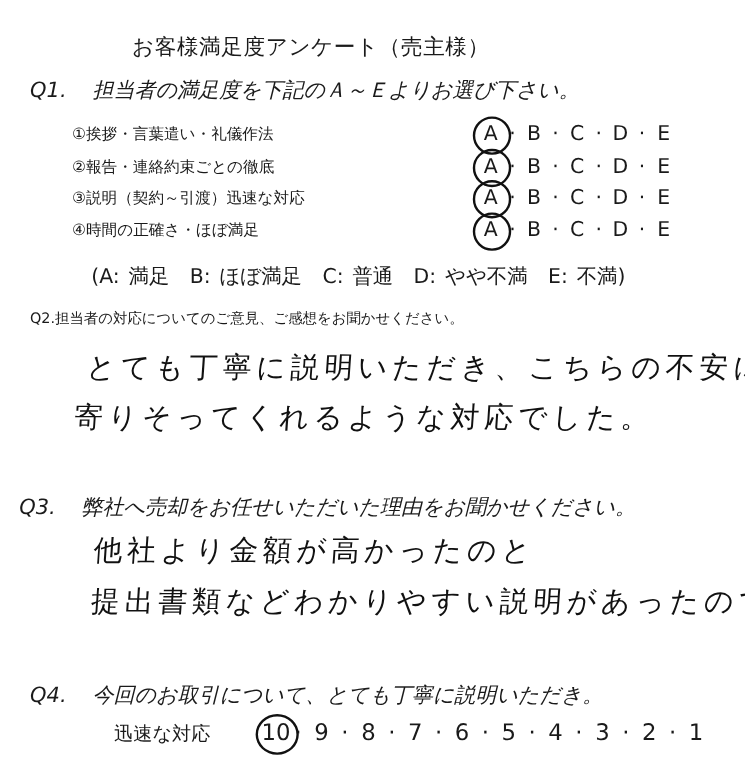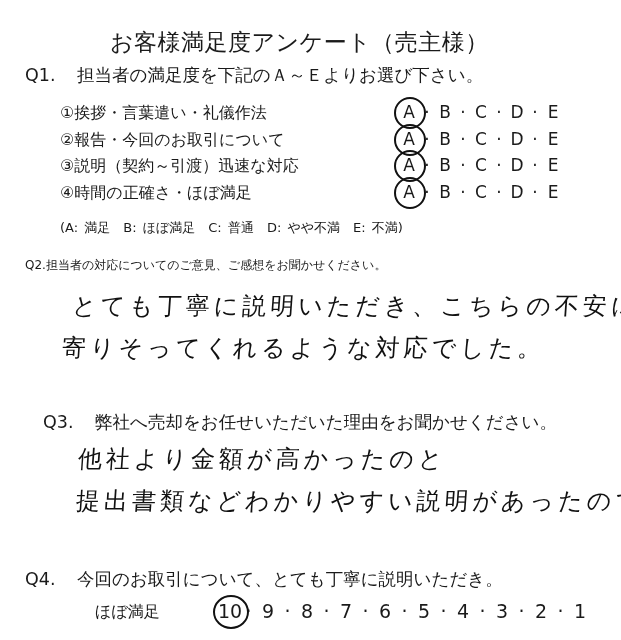--- a/index.html
+++ b/index.html
@@ -1,51 +1,51 @@
 <!DOCTYPE html>
 <html><head>
   <meta charset="utf-8">
   <style>
     html, body { margin: 0; padding: 0; background: #ffffff; }
     body { width: 621px; height: 640px; position: relative; overflow: hidden;
       font-family: "DejaVu Sans", "Liberation Sans", sans-serif; color: #1a1a1a; }
     .abs { position: absolute; white-space: nowrap; }
-    .title { left: 110px; top: 27px; font-size: 23px; letter-spacing: 0.5px; }
-    .q-head { font-size: 17.5px; }
+    .title { left: 110px; top: 27px; font-size: 18px; letter-spacing: 0.5px; }
+    .q-head { font-size: 17.5px; font-style: italic; }
     .q-num { display: inline-block; width: 52px; }
     .q1 { left: 25px; top: 63px; }
-    .item { left: 60px; font-size: 16px; }
+    .item { left: 60px; font-size: 13px; }
     .rating { left: 400px; font-size: 17px; display: flex; align-items: center; }
     .opt { display: inline-block; width: 18px; text-align: center; position: relative; }
     .sep { display: inline-block; width: 18px; text-align: center; }
     .circle { position: absolute; left: -6px; top: -5px; width: 28px; height: 28px;
       border: 2px solid #111; border-radius: 50%; }
-    .legend { left: 60px; top: 219px; font-size: 13px; word-spacing: 2px; }
+    .legend { left: 76px; top: 219px; font-size: 17px; word-spacing: 2px; }
     .q2 { left: 25px; top: 257px; font-size: 12px; }
     .hand { font-family: "DejaVu Serif", serif; font-size: 24px; color: #111;
       letter-spacing: 4px; transform: skewX(-4deg); }
-    .q3 { left: 43px; top: 410px; }
+    .q3 { left: 16px; top: 410px; }
     .q4 { left: 25px; top: 567px; }
     .total-label { left: 95px; top: 602px; font-size: 16px; }
     .score { left: 218px; top: 600px; font-size: 19px; display: flex; align-items: center; }
     .score .opt { width: 22px; }
     .score .sep { width: 17px; }
     .score .circle { left: -5px; top: -5px; width: 32px; height: 30px; }
   </style>
 </head>
 <body>
 
 <div class="abs title">お客様満足度アンケート（売主様）</div>
 
 <div class="abs q1 q-head">
   <span class="q-num">Q1.</span><span>担当者の満足度を下記のＡ～Ｅよりお選び下さい。</span>
 </div>
 
 <div class="abs item" style="top:103px">①挨拶・言葉遣い・礼儀作法</div>
-<div class="abs item" style="top:130px">②報告・今回のお取引について</div>
+<div class="abs item" style="top:130px">②報告・連絡約束ごとの徹底</div>
 <div class="abs item" style="top:156px">③説明（契約～引渡）迅速な対応</div>
 <div class="abs item" style="top:183px">④時間の正確さ・ほぼ満足</div>
 
 <div class="abs rating" style="top:102px">
   <span class="opt"><span class="circle"></span><span>A</span></span>
     <span class="sep">·</span>
   <span class="opt">B</span>
     <span class="sep">·</span>
   <span class="opt">C</span>
     <span class="sep">·</span>
@@ -95,21 +95,21 @@
 
 <div class="abs q3 q-head">
   <span class="q-num">Q3.</span><span>弊社へ売却をお任せいただいた理由をお聞かせください。</span>
 </div>
 <div class="abs hand" style="left:78px; top:443px">他社より金額が高かったのと</div>
 <div class="abs hand" style="left:76px; top:485px">提出書類などわかりやすい説明があったので</div>
 
 <div class="abs q4 q-head">
   <span class="q-num">Q4.</span><span>今回のお取引について、とても丁寧に説明いただき。</span>
 </div>
-<div class="abs total-label">ほぼ満足</div>
+<div class="abs total-label">迅速な対応</div>
 <div class="abs score">
   <span class="opt"><span class="circle"></span><span>10</span></span>
     <span class="sep">·</span>
   <span class="opt">9</span>
     <span class="sep">·</span>
   <span class="opt">8</span>
     <span class="sep">·</span>
   <span class="opt">7</span>
     <span class="sep">·</span>
   <span class="opt">6</span>

